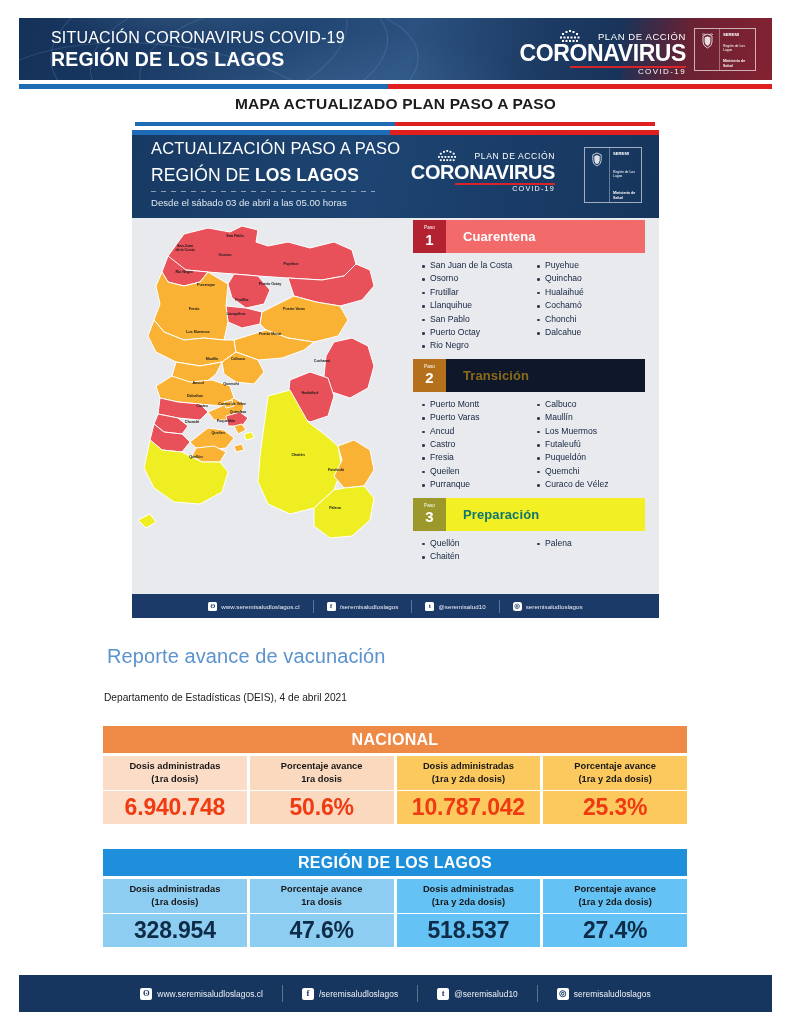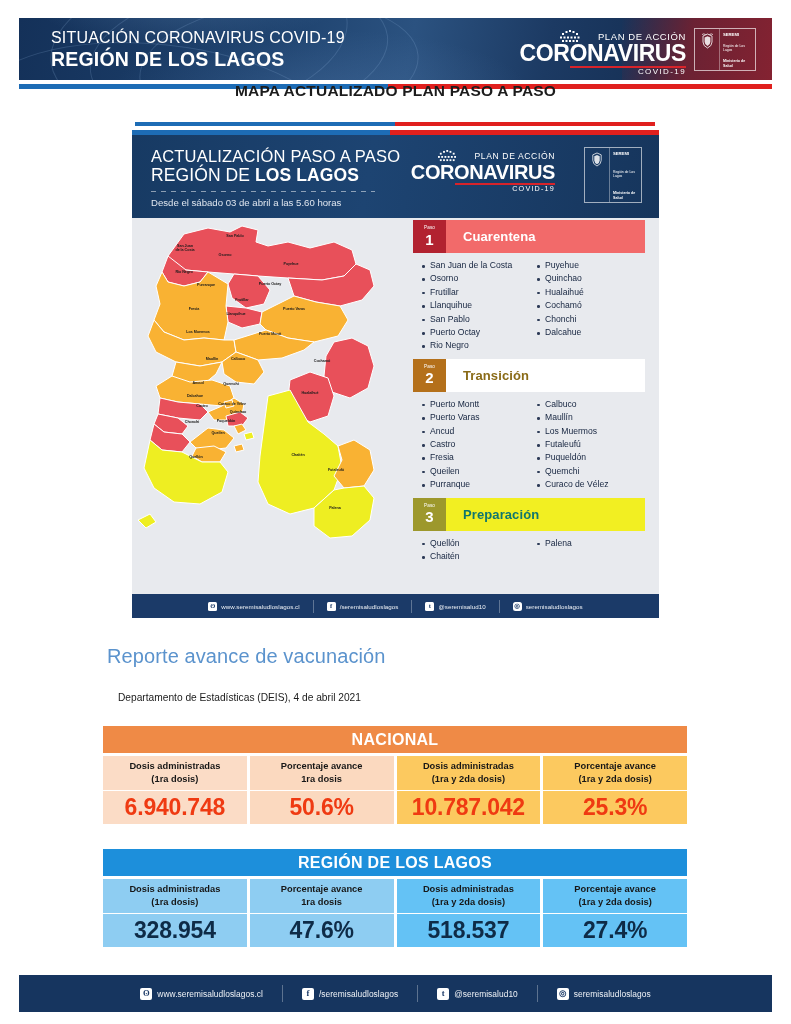--- a/index.html
+++ b/index.html
@@ -66,40 +66,40 @@
   .gob-r1{ font-size:4.2px; color:#fff; font-weight:700; line-height:1.25; }
   .gob-r2{ font-size:3.4px; color:#fff; line-height:1.2; }
   .gob-r3{ font-size:3.6px; color:#fff; font-weight:700; line-height:1.25; }
 
   .banner-rule{ position:absolute; left:19px; top:84px; width:753px; height:5px; display:flex; }
   .banner-rule .b{ width:49%; background:#1d6cb5; }
   .banner-rule .r{ flex:1; background:#e0201e; }
 
   
   .sec-title{
-    position:absolute; left:0; top:82px; width:791px; text-align:center;
+    position:absolute; left:0; top:95px; width:791px; text-align:center;
     font-size:15.5px; font-weight:700; color:#1c1c1c; letter-spacing:.2px;
   }
   .sec-rule{ position:absolute; left:135px; top:122px; width:520px; height:4px; display:flex; }
   .sec-rule .b{ width:50%; background:#1d6cb5; }
   .sec-rule .r{ flex:1; background:#e0201e; }
 
   
   .map-card{
     position:absolute; left:132px; top:130px; width:527px; height:488px;
     background:#e8eaee; overflow:hidden;
   }
   .mc-rule{ height:5px; display:flex; }
   .mc-rule .b{ width:49%; background:#1d6cb5; }
   .mc-rule .r{ flex:1; background:#e0201e; }
   .mc-head{
     height:83px; position:relative;
     background:linear-gradient(100deg,#173a63 0%,#1d4472 45%,#16355c 100%);
   }
-  .mc-head .t1{ position:absolute; left:19px; top:12px; font-size:16.5px; color:#fff; font-weight:400; letter-spacing:.2px;}
+  .mc-head .t1{ position:absolute; left:19px; top:4px; font-size:16.5px; color:#fff; font-weight:400; letter-spacing:.2px;}
   .mc-head .t2{ position:absolute; left:19px; top:30px; font-size:17.5px; color:#fff; font-weight:400; letter-spacing:.1px;}
   .mc-head .t2 b{ font-weight:700; }
   .mc-dash{ position:absolute; left:19px; top:56px; width:224px; height:1px;
             background:repeating-linear-gradient(90deg,rgba(255,255,255,.5) 0 5px, transparent 5px 10px); }
   .mc-head .t3{ position:absolute; left:19px; top:62px; font-size:9.6px; color:#dfe6ef; }
 
   .mc-cv{ position:absolute; right:104px; top:14px; text-align:right; }
   .mc-cv .cv-main{ font-size:20px; }
   .mc-cv .cv-plan{ font-size:8.6px; }
   .mc-cv .cv-sub{ font-size:7.2px; letter-spacing:1.2px; }
@@ -123,21 +123,21 @@
     width:33px; display:flex; flex-direction:column; align-items:center; justify-content:center;
     color:#fff; line-height:1;
   }
   .phase-num .p{ font-size:4.6px; letter-spacing:.1px; margin-bottom:.5px; }
   .phase-num .n{ font-size:15px; font-weight:700; }
   .phase-name{
     flex:1; display:flex; align-items:center; padding-left:17px;
     font-size:13px; font-weight:700; letter-spacing:.1px;
   }
   .p1 .phase-num{ background:#b22230; } .p1 .phase-name{ background:#f26a6a; color:#ffffff; }
-  .p2 .phase-num{ background:#b4701a; } .p2 .phase-name{ background:#ffffff; color:#8a6b17; }
+  .p2 .phase-num{ background:#b4701a; } .p2 .phase-name{ background:#0f172a; color:#8a6b17; }
   .p3 .phase-num{ background:#9d982c; } .p3 .phase-name{ background:#f2ef22; color:#0f766e; }
 
   .phase-list{
     display:grid; grid-template-columns:1fr 1fr; column-gap:6px; row-gap:0;
     padding:6px 0 0 8px;
   }
   .phase-list .col{ display:flex; flex-direction:column; }
   .commune{
     font-size:8.6px; color:#15243f; line-height:1.56; position:relative; padding-left:9px;
   }
@@ -163,21 +163,21 @@
     font-family:"Liberation Serif", serif; line-height:1; flex:0 0 auto;
   }
   .soc-ico.ig{ border-radius:2.5px; }
 
   
   .vac-title{
     position:absolute; left:107px; top:645px; font-size:20px; color:#5b93cd; font-weight:400;
     letter-spacing:.1px;
   }
   .vac-sub{
-    position:absolute; left:118px; top:692px; font-size:10.2px; color:#1b1b1b; font-weight:400;
+    position:absolute; left:104px; top:692px; font-size:10.2px; color:#1b1b1b; font-weight:400;
   }
 
   .tbl{ position:absolute; left:103px; width:584px; }
   .tbl-nac{ top:726px; }
   .tbl-reg{ top:849px; }
 
   .tbl-head{
     height:27px; display:flex; align-items:center; justify-content:center;
     font-size:16px; font-weight:700; color:#ffffff; letter-spacing:.3px;
   }
@@ -289,21 +289,21 @@
 <div class="map-card">
   <div class="mc-rule">
     <div class="b"></div>
     <div class="r"></div>
   </div>
 
   <div class="mc-head">
     <div class="t1">ACTUALIZACIÓN PASO A PASO</div>
     <div class="t2"><span>REGIÓN DE </span><b>LOS LAGOS</b></div>
     <div class="mc-dash"></div>
-    <div class="t3">Desde el sábado 03 de abril a las 5.60 horas</div>
+    <div class="t3">Desde el sábado 03 de abril a las 05.00 horas</div>
 
     <div class="mc-cv cv-lockup" style="position:absolute;">
       <div class="cv-top">
         <svg class="virus-ico" width="24" height="12" viewBox="0 0 26 13">
           <g fill="#ffffff">
             <rect x="2" y="3" width="2" height="2"></rect>
               <rect x="5.5" y="1" width="2" height="2"></rect>
             <rect x="9" y="0" width="2" height="2"></rect>
               <rect x="12.5" y="1" width="2" height="2"></rect>
             <rect x="16" y="3" width="2" height="2"></rect>

